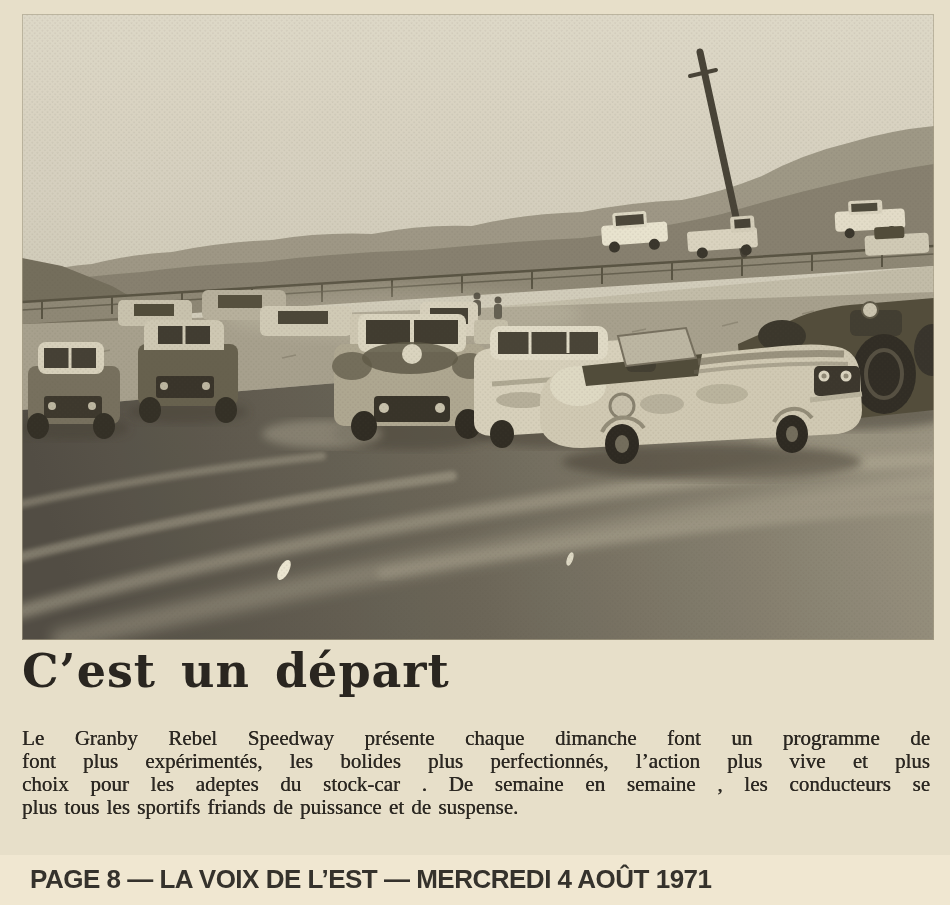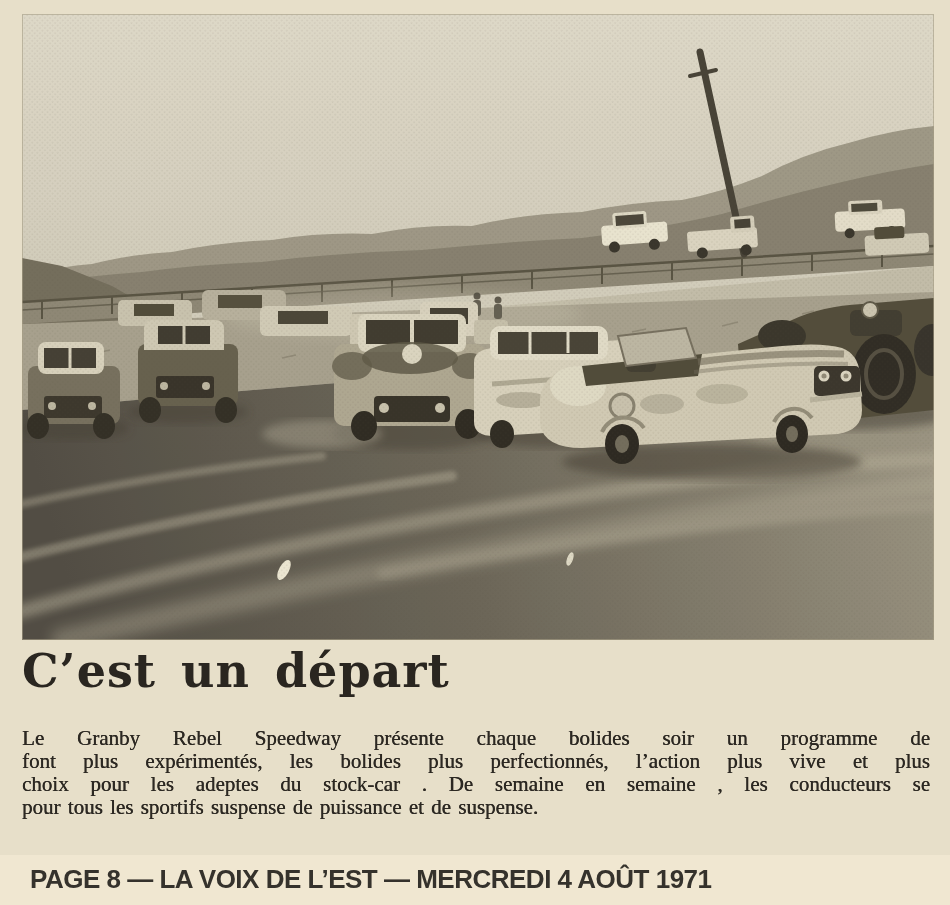--- a/index.html
+++ b/index.html
@@ -279,23 +279,23 @@
 
       <rect x="0" y="0" width="912" height="626" fill="url(#halftone)" opacity="0.14"></rect>
       <rect x="0" y="0" width="912" height="626" fill="#e6dcbe" opacity="0.08"></rect>
       <rect x="0.5" y="0.5" width="911" height="625" fill="none" stroke="#a79e86" opacity="0.6"></rect>
     </svg>
   </div>
 
   <h1 class="headline">C’est un départ</h1>
 
   <div class="body-text">
-    <div class="body-line">Le Granby Rebel Speedway présente chaque bolides soir un programme de</div>
+    <div class="body-line">Le Granby Rebel Speedway présente chaque dimanche font un programme de</div>
     <div class="body-line">font plus expérimentés, les bolides plus perfectionnés, l’action plus vive et plus</div>
     <div class="body-line">choix pour les adeptes du stock-car . De semaine en semaine , les conducteurs se</div>
-    <div class="body-line last">pour tous les sportifs suspense de puissance et de suspense.</div>
+    <div class="body-line last">plus tous les sportifs friands de puissance et de suspense.</div>
   </div>
 
   <div class="footer-band">
     <p class="footer-text">PAGE 8 — LA VOIX DE L’EST — MERCREDI 4 AOÛT 1971</p>
   </div>
 
 </div>
 
 </body></html>

